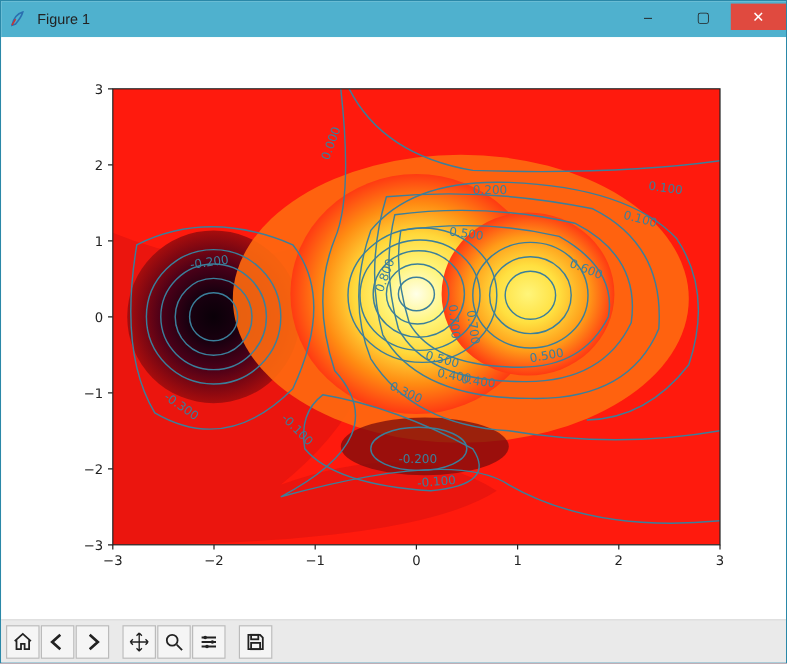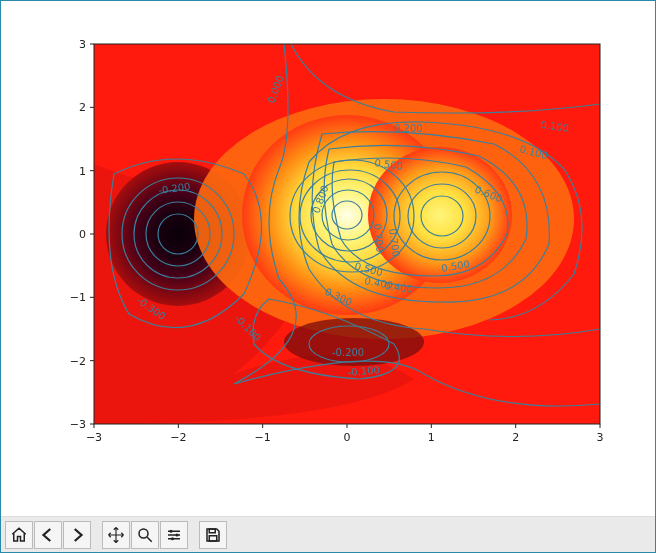--- a/index.html
+++ b/index.html
@@ -17,20 +17,39 @@
   .tb { width: 28px; height: 28px; border: 1px solid #bbb; background: #f5f5f5; display: inline-flex; align-items: center; justify-content: center; margin-right: 1px; }
   .tb svg { width: 18px; height: 18px; }
   .tick-text { font-family: "DejaVu Sans", sans-serif; font-size: 11px; fill: #222; }
   .cl-text { font-family: "DejaVu Sans", sans-serif; font-size: 10px; fill: #3b7f9b; }
 </style>
 </head>
 <body>
 
 <div class="window">
 
+  <div class="titlebar">
+    <span class="tk-icon">
+      <svg viewBox="0 0 16 16">
+          <path d="M3 13 Q5 4 12 2 Q11 6 6 12 Z" fill="none" stroke="#2a6fb0" stroke-width="1.3"></path>
+          <path d="M3 13 L6 8" stroke="#c33" stroke-width="1.3"></path>
+        </svg>
+    </span>
+    <span>Figure 1</span>
+    <span class="spacer"></span>
+    <span class="titlebtn">
+        <span>–</span>
+      </span>
+    <span class="titlebtn">
+        <span>▢</span>
+      </span>
+    <span class="titlebtn close">
+        <span>✕</span>
+      </span>
+  </div>
 
   <div class="content">
     <div class="plot-wrapper">
       <svg id="figsvg" viewBox="0 0 638 480" width="638" height="480">
         <defs>
           <radialGradient id="gDark" cx="50%" cy="50%" r="50%">
             <stop offset="0%" stop-color="#0a0008"></stop>
             <stop offset="30%" stop-color="#1a0010"></stop>
             <stop offset="60%" stop-color="#4a0018"></stop>
             <stop offset="100%" stop-color="#a70d0d"></stop>

